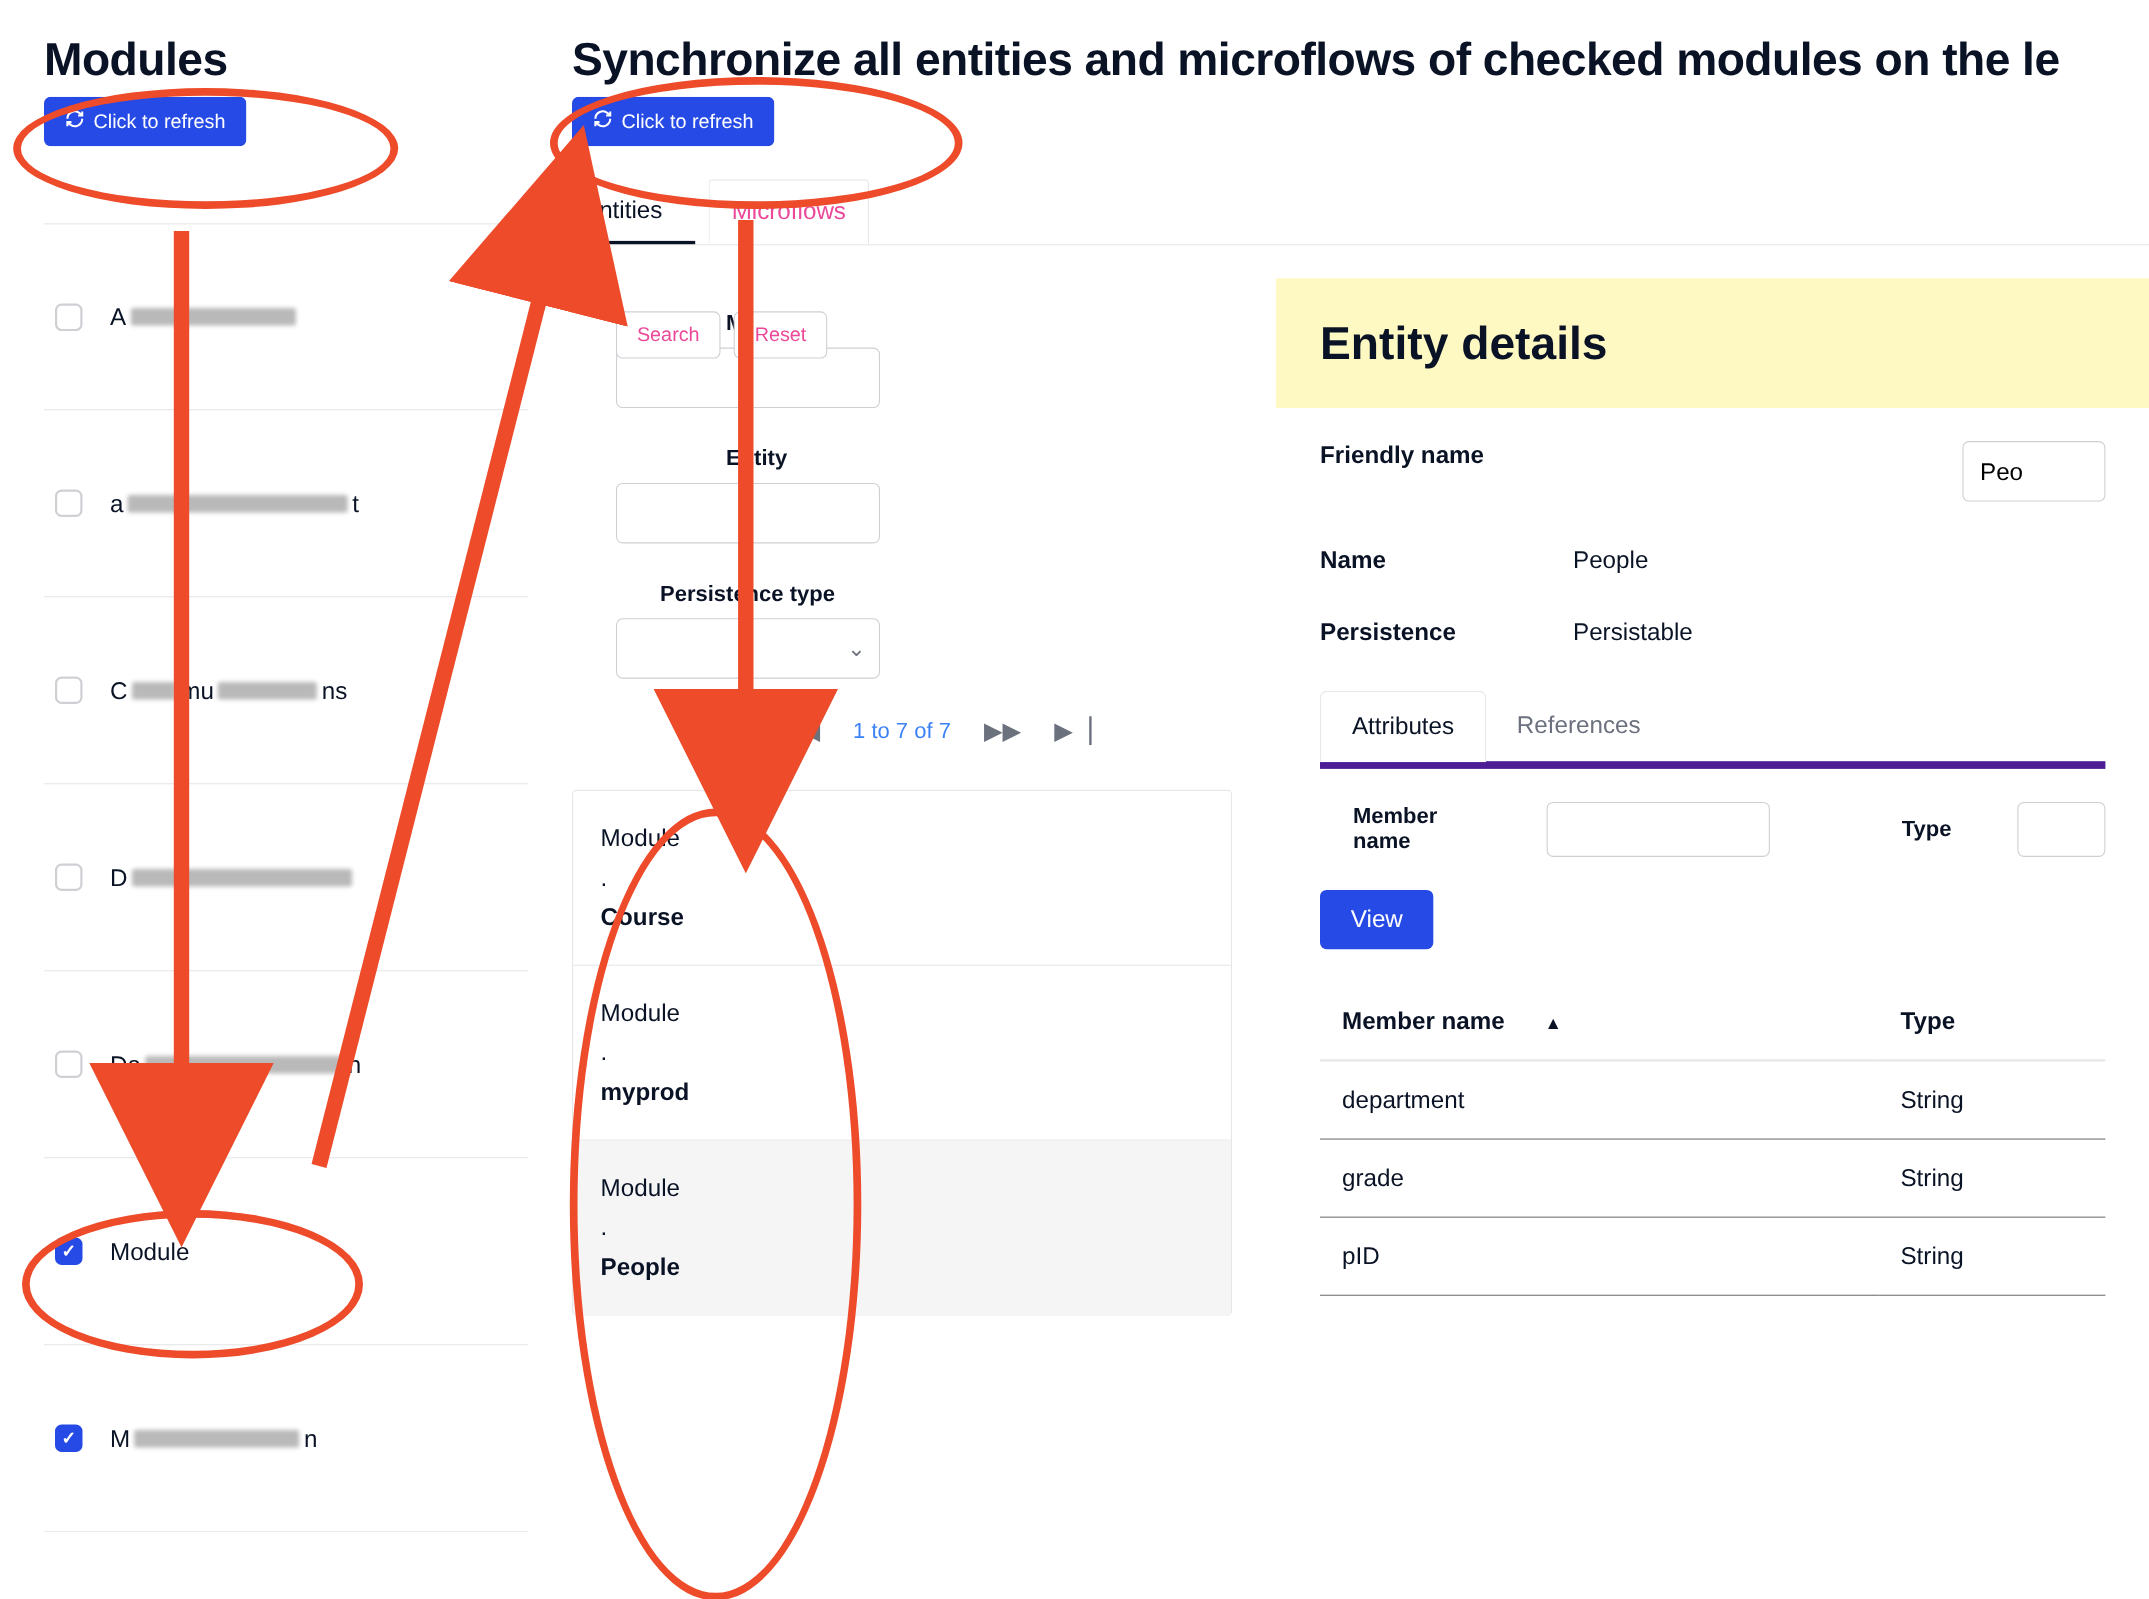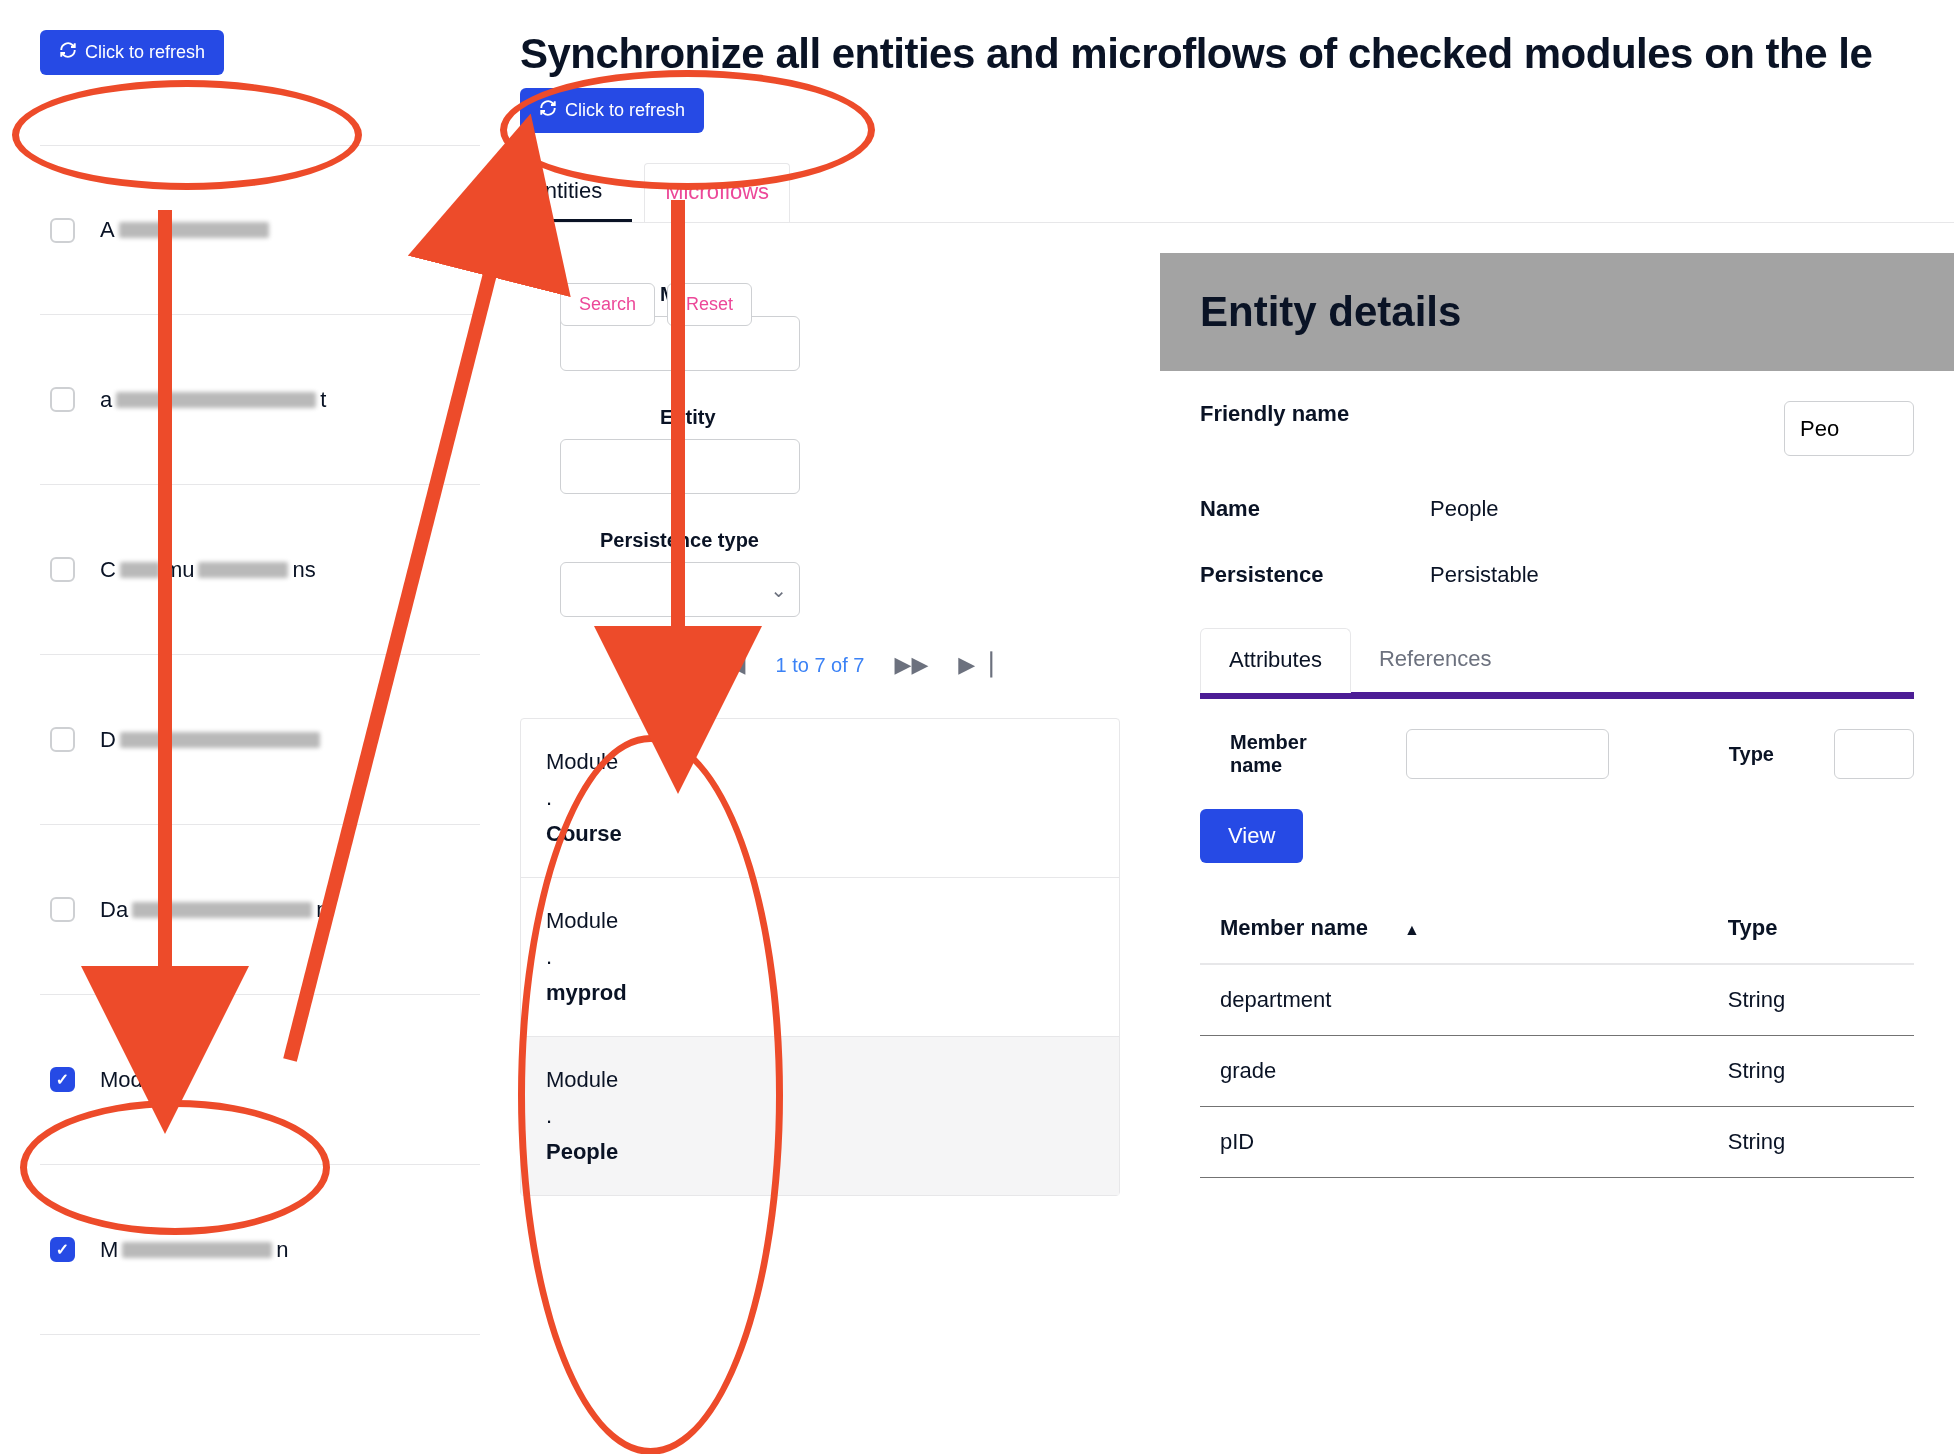--- a/index.html
+++ b/index.html
@@ -186,21 +186,21 @@
 .entity-card:last-child { border-bottom: none; }
 .entity-card.selected { background: #f5f5f6; }
 .entity-card .emod { font-size: 22px; margin-bottom: 10px; }
 .entity-card .edot { font-size: 22px; margin-bottom: 10px; }
 .entity-card .ename { font-size: 22px; font-weight: 700; }
 .detail-panel {
   flex: 1;
   margin-left: 10px;
 }
 .detail-head {
-  background: #a3a3a3;
+  background: #fef9c3;
   padding: 35px 40px;
 }
 .detail-head h2 {
   font-size: 42px;
   font-weight: 700;
 }
 .detail-body { padding: 30px 40px; }
 .kv { display: flex; align-items: flex-start; margin-bottom: 40px; font-size: 22px; }
 .kv .k { width: 230px; font-weight: 700; }
 .kv .v { }
@@ -271,20 +271,21 @@
 
 .annot { position: absolute; border: 7px solid #ED4B2A; border-radius: 50%; pointer-events: none; }
 .arrow-svg { position: absolute; pointer-events: none; }
 </style>
 </head>
 <body>
 
 <div class="page">
 
   <div class="col-left">
+    <h1 class="modules-title">Modules</h1>
     <button class="btn btn-primary">
       <span class="refresh-icon">
         <svg viewBox="0 0 24 24" fill="none" stroke="white" stroke-width="2.5">
             <path d="M3 12a9 9 0 0 1 15-6.7L21 8M21 3v5h-5M21 12a9 9 0 0 1-15 6.7L3 16M3 21v-5h5"></path>
           </svg>
       </span>
       <span>Click to refresh</span>
     </button>
 
     <div class="module-list">

